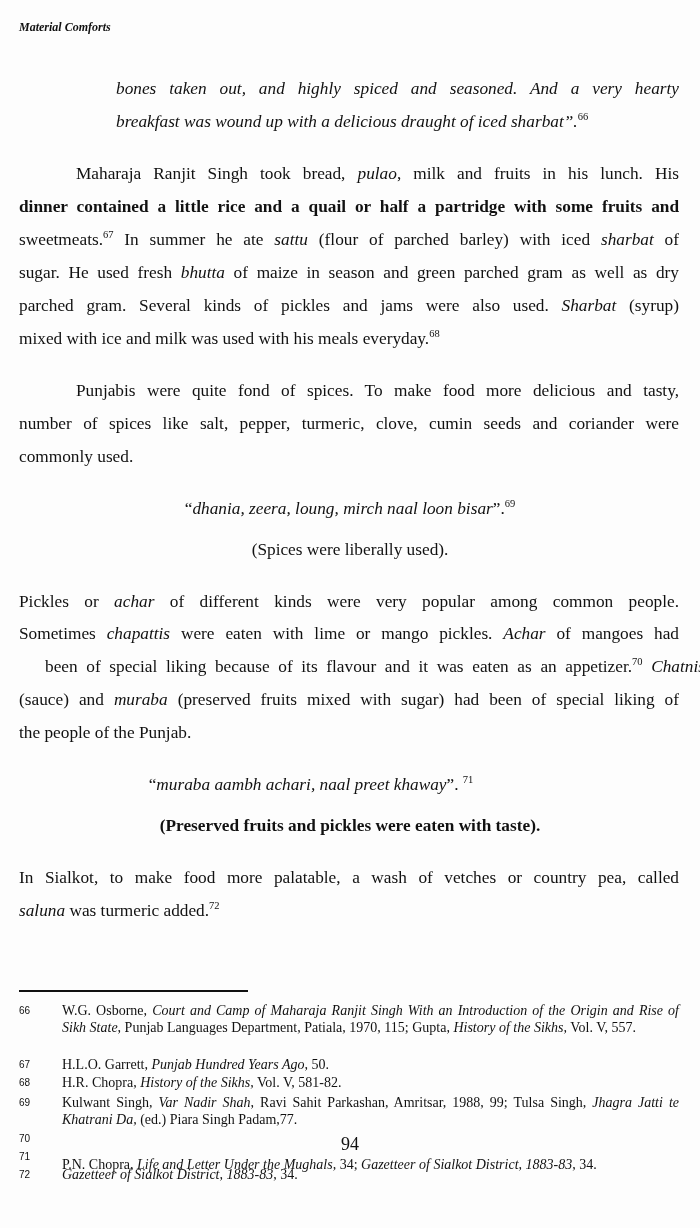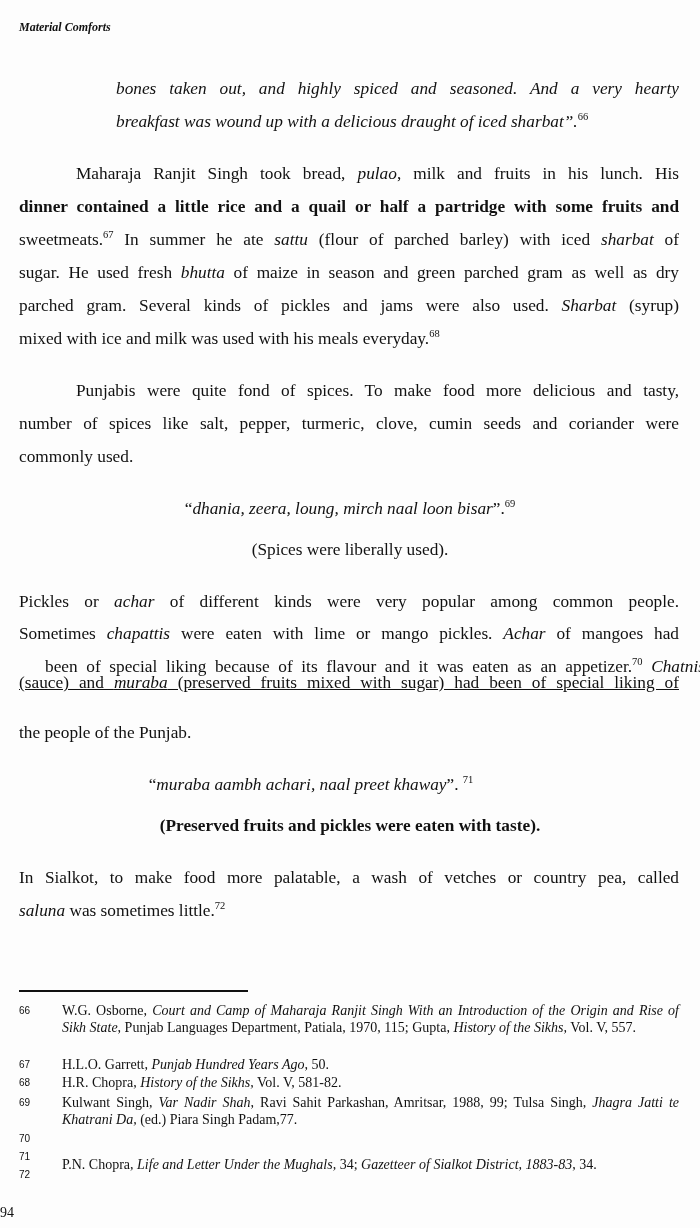--- a/index.html
+++ b/index.html
@@ -24,21 +24,21 @@
   }
   .line { position: absolute; white-space: nowrap; }
   .just { text-align: justify; text-align-last: justify; white-space: normal; }
   i { font-style: italic; }
   sup { font-size: 10.5px; vertical-align: 7px; line-height: 0; }
   .center { text-align: center; }
   .fn-rule { left: 19px; top: 990px; width: 229px; height: 2px; background: #111; }
   .fn { font-size: 14px; line-height: 17px; }
   .fn-num { position: absolute; left: 19px; font-size: 10px; font-family: "Liberation Sans", sans-serif; }
   .fn-body { position: absolute; left: 62px; width: 617px; }
-  .page-num { left: 0; width: 700px; top: 1205px; text-align: left; font-size: 14px; }
+  .page-num { left: 0; width: 700px; top: 1134px; text-align: center; font-size: 18px; }
 </style>
 </head>
 <body>
 
 <div class="abs running-head">Material Comforts</div>
 
 <div class="body-text">
   <div class="line just" style="left:116px; top:72px; width:563px; font-style:italic;"><span>bones taken out, and highly spiced and seasoned. And a very hearty</span></div>
   <div class="line" style="left:116px; top:105px; font-style:italic;"><span>breakfast was wound up with a delicious draught of iced sharbat”.</span><sup style="font-style:normal;">66</sup></div>
 </div>
@@ -60,32 +60,32 @@
 
 <div class="body-text">
   <div class="line center" style="left:0; width:700px; top:492px;"><span>“</span><i>dhania, zeera, loung, mirch naal loon bisar</i><span>”.</span><sup>69</sup></div>
   <div class="line center" style="left:0; width:700px; top:533px;">(Spices were liberally used).</div>
 </div>
 
 <div class="body-text">
   <div class="line just" style="left:19px; top:585px; width:660px;"><span>Pickles or </span><i>achar</i><span> of different kinds were very popular among common people.</span></div>
   <div class="line just" style="left:19px; top:617px; width:660px;"><span>Sometimes </span><i>chapattis</i><span> were eaten with lime or mango pickles. </span><i>Achar</i><span> of mangoes had</span></div>
   <div class="line just" style="left:19px; top:650px; width:660px;margin-left:26px;"><span>been of special liking because of its flavour and it was eaten as an appetizer.</span><sup>70</sup><i> Chatnis</i></div>
-  <div class="line just" style="left:19px; top:666px; width:660px;text-decoration:underline;"><span>(sauce) and </span><i>muraba</i><span> (preserved fruits mixed with sugar) had been of special liking of</span></div>
+  <div class="line just" style="left:19px; top:683px; width:660px;"><span>(sauce) and </span><i>muraba</i><span> (preserved fruits mixed with sugar) had been of special liking of</span></div>
   <div class="line" style="left:19px; top:716px;"><span>the people of the Punjab.</span></div>
 </div>
 
 <div class="body-text">
   <div class="line center" style="left:0; width:622px; top:768px;"><span>“</span><i>muraba aambh achari, naal preet khaway</i><span>”. </span><sup>71</sup></div>
   <div class="line center" style="left:0; width:700px; top:809px;font-weight:bold;">(Preserved fruits and pickles were eaten with taste).</div>
 </div>
 
 <div class="body-text">
   <div class="line just" style="left:19px; top:861px; width:660px;"><span>In Sialkot, to make food more palatable, a wash of vetches or country pea, called</span></div>
-  <div class="line" style="left:19px; top:894px;"><i>saluna</i><span> was sometimes little.</span><sup>72</sup></div>
+  <div class="line" style="left:19px; top:894px;"><i>saluna</i><span> was turmeric added.</span><sup>72</sup></div>
 </div>
 
 <div class="abs fn-rule"></div>
 
 <div class="fn">
   <div class="abs" style="left:0; top:1002px; width:700px; height:56px;">
     <span class="fn-num" style="top:0;">66</span>
     <div class="fn-body" style="top:0; text-align:justify;"><span>W.G. Osborne, </span><i>Court and Camp of Maharaja Ranjit Singh With an Introduction of the Origin and Rise of Sikh State</i><span>, Punjab Languages Department, Patiala, 1970, 115; Gupta, </span><i>History of the Sikhs,</i><span> Vol. V, 557.</span></div>
   </div>
   <div class="abs" style="left:0; top:1056px; width:700px; height:17px;">
@@ -102,16 +102,17 @@
   </div>
   <div class="abs" style="left:0; top:1130px; width:700px; height:17px;">
     <span class="fn-num" style="top:0;">70</span>
     <div class="fn-body" style="top:2px; white-space:nowrap;margin-top:24px;"><span>P.N. Chopra, </span><i>Life and Letter Under the Mughals,</i><span> 34; </span><i>Gazetteer of Sialkot District, 1883-83</i><span>, 34.</span></div>
   </div>
   <div class="abs" style="left:0; top:1148px; width:700px; height:17px;">
     <span class="fn-num" style="top:0;">71</span>
   </div>
   <div class="abs" style="left:0; top:1166px; width:700px; height:17px;">
     <span class="fn-num" style="top:0;">72</span>
+    <div class="fn-body" style="top:0;"><i>Gazetteer of Sialkot District, 1883-83</i><span>, 34.</span></div>
   </div>
 </div>
 
 <div class="abs page-num">94</div>
 
 </body></html>

